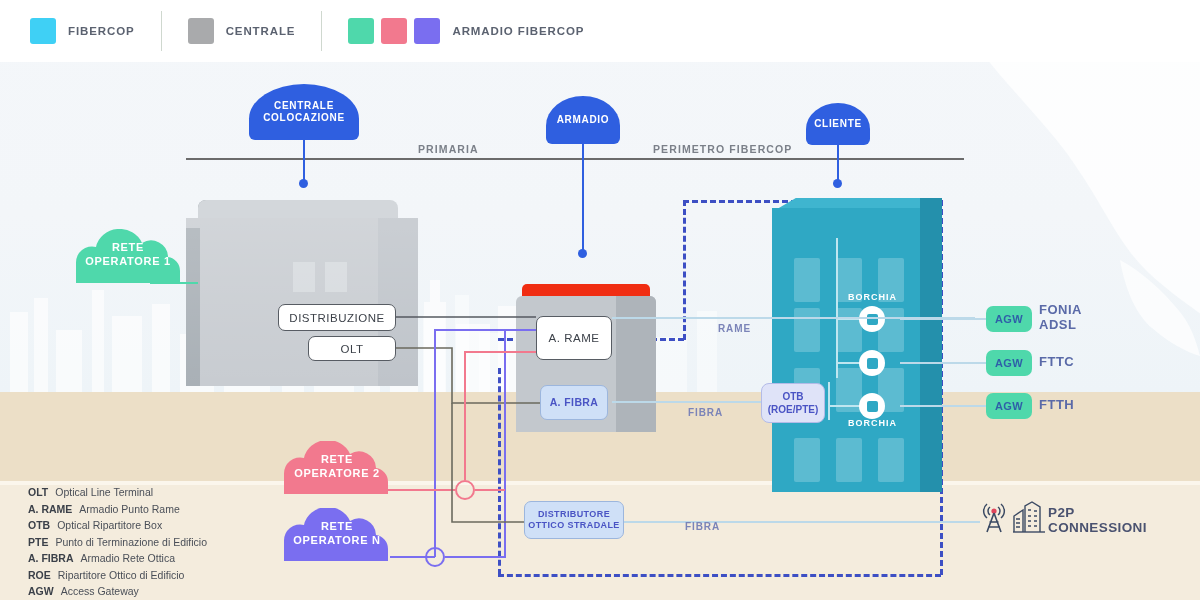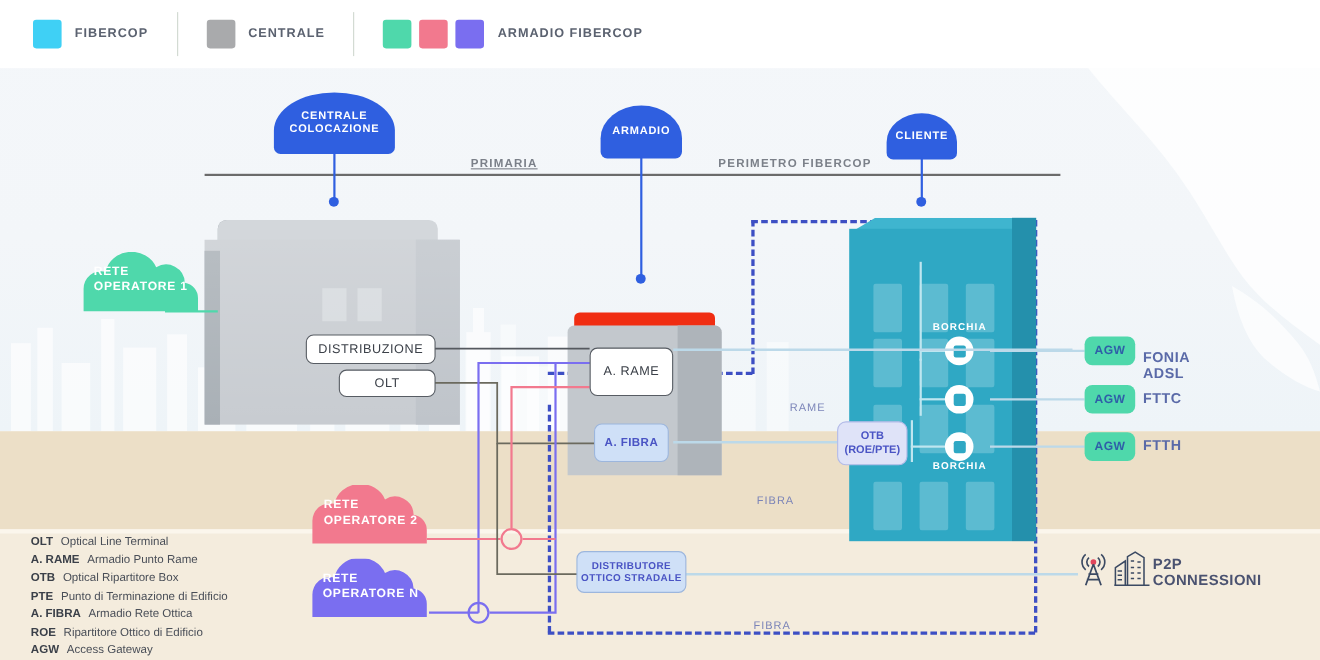--- a/index.html
+++ b/index.html
@@ -179,21 +179,21 @@
     position: absolute; background: #dfe3f8; border: 1.3px solid #b3bbe8;
     border-radius: 8px; color: #4a54c4;
     display: flex; align-items: center; justify-content: center; text-align: center;
     font-size: 10px; font-weight: 600; line-height: 1.3; white-space: pre-line;
   }
 
   
   .cloud {
     position: absolute; display: flex; align-items: center; justify-content: center;
     color: #ffffff; font-size: 11px; font-weight: 600; letter-spacing: .7px;
-    text-align: left; line-height: 1.25; white-space: pre-line;
+    text-align: center; line-height: 1.25; white-space: pre-line;
     padding-bottom: 4px;
   }
   .cloud svg { position: absolute; left: 0; top: 0; }
   .cloud span { position: relative; z-index: 2; }
 
   
   .wire { position: absolute; }
   .node-circle {
     position: absolute; width: 20px; height: 20px; border-radius: 50%;
     border: 2.2px solid; background: transparent;
@@ -205,21 +205,21 @@
     background: #4fd8ab; color: #2f5fa8;
     display: flex; align-items: center; justify-content: center;
     font-size: 11px; font-weight: 700; letter-spacing: .4px;
   }
   .agw-lbl {
     position: absolute; color: #5a6aa8; font-size: 13px; font-weight: 600;
     letter-spacing: .5px; line-height: 1.15; white-space: pre-line;
   }
   .line-tag {
     position: absolute; color: #7b84b8; font-size: 10px; letter-spacing: .9px;
-    font-weight: 400; white-space: nowrap; margin-top: 43px;
+    font-weight: 700; white-space: nowrap;
   }
 
   
   .glossary { position: absolute; left: 28px; top: 486px; width: 300px; }
   .gl-row { display: flex; gap: 7px; margin-bottom: 4.5px; align-items: baseline; }
   .gl-k { color: #3b4049; font-size: 10.5px; font-weight: 700; white-space: nowrap; }
   .gl-v { color: #4a4f58; font-size: 10.5px; font-weight: 400; white-space: nowrap; }
 
   
   .p2p-lbl {
@@ -298,21 +298,21 @@
       <div class="legend-multi">
         <div class="legend-sw" style="background:#4fd8ab"></div>
         <div class="legend-sw" style="background:#f2798e"></div>
         <div class="legend-sw" style="background:#7a6ef0"></div>
       </div>
       <div class="legend-lbl">ARMADIO FIBERCOP</div>
     </div>
   </div>
 
   <div class="axis-line"></div>
-  <div class="axis-lbl" style="left:428px; top:143px;text-decoration:underline;">PRIMARIA</div>
+  <div class="axis-lbl" style="left:418px; top:143px;">PRIMARIA</div>
   <div class="axis-lbl" style="left:653px; top:143px;">PERIMETRO FIBERCOP</div>
 
   <div class="pin" style="left:249px; top:84px; width:110px; height:56px;">
     <span style="white-space:pre-line">CENTRALE
 COLOCAZIONE</span>
   </div>
   <div class="pin-stem" style="left:303px; top:138px; height:44px;"></div>
   <div class="pin-dot" style="left:299px; top:179px;"></div>
 
   <div class="pin" style="left:546px; top:96px; width:74px; height:48px;">
@@ -465,21 +465,21 @@
     <svg width="118" height="55" viewBox="0 0 118 55">
       <path d="M6 53 L6 33 A16 16 0 0 1 26 17 A24 22 0 0 1 72 13 A17 17 0 0 1 98 27 A14 14 0 0 1 110 41 L110 53 Z" fill="#7a6ef0"></path>
     </svg>
     <span>RETE
 OPERATORE N</span>
   </div>
 
   <div class="agw" style="left:986px; top:306px;">
     <span>AGW</span>
   </div>
-  <div class="agw-lbl" style="left:1039px; top:303px;margin-top:15px;">FONIA
+  <div class="agw-lbl" style="left:1039px; top:303px;">FONIA
 ADSL</div>
 
   <div class="agw" style="left:986px; top:350px;">
     <span>AGW</span>
   </div>
   <div class="agw-lbl" style="left:1039px; top:355px;">FTTC</div>
 
   <div class="agw" style="left:986px; top:393px;">
     <span>AGW</span>
   </div>

